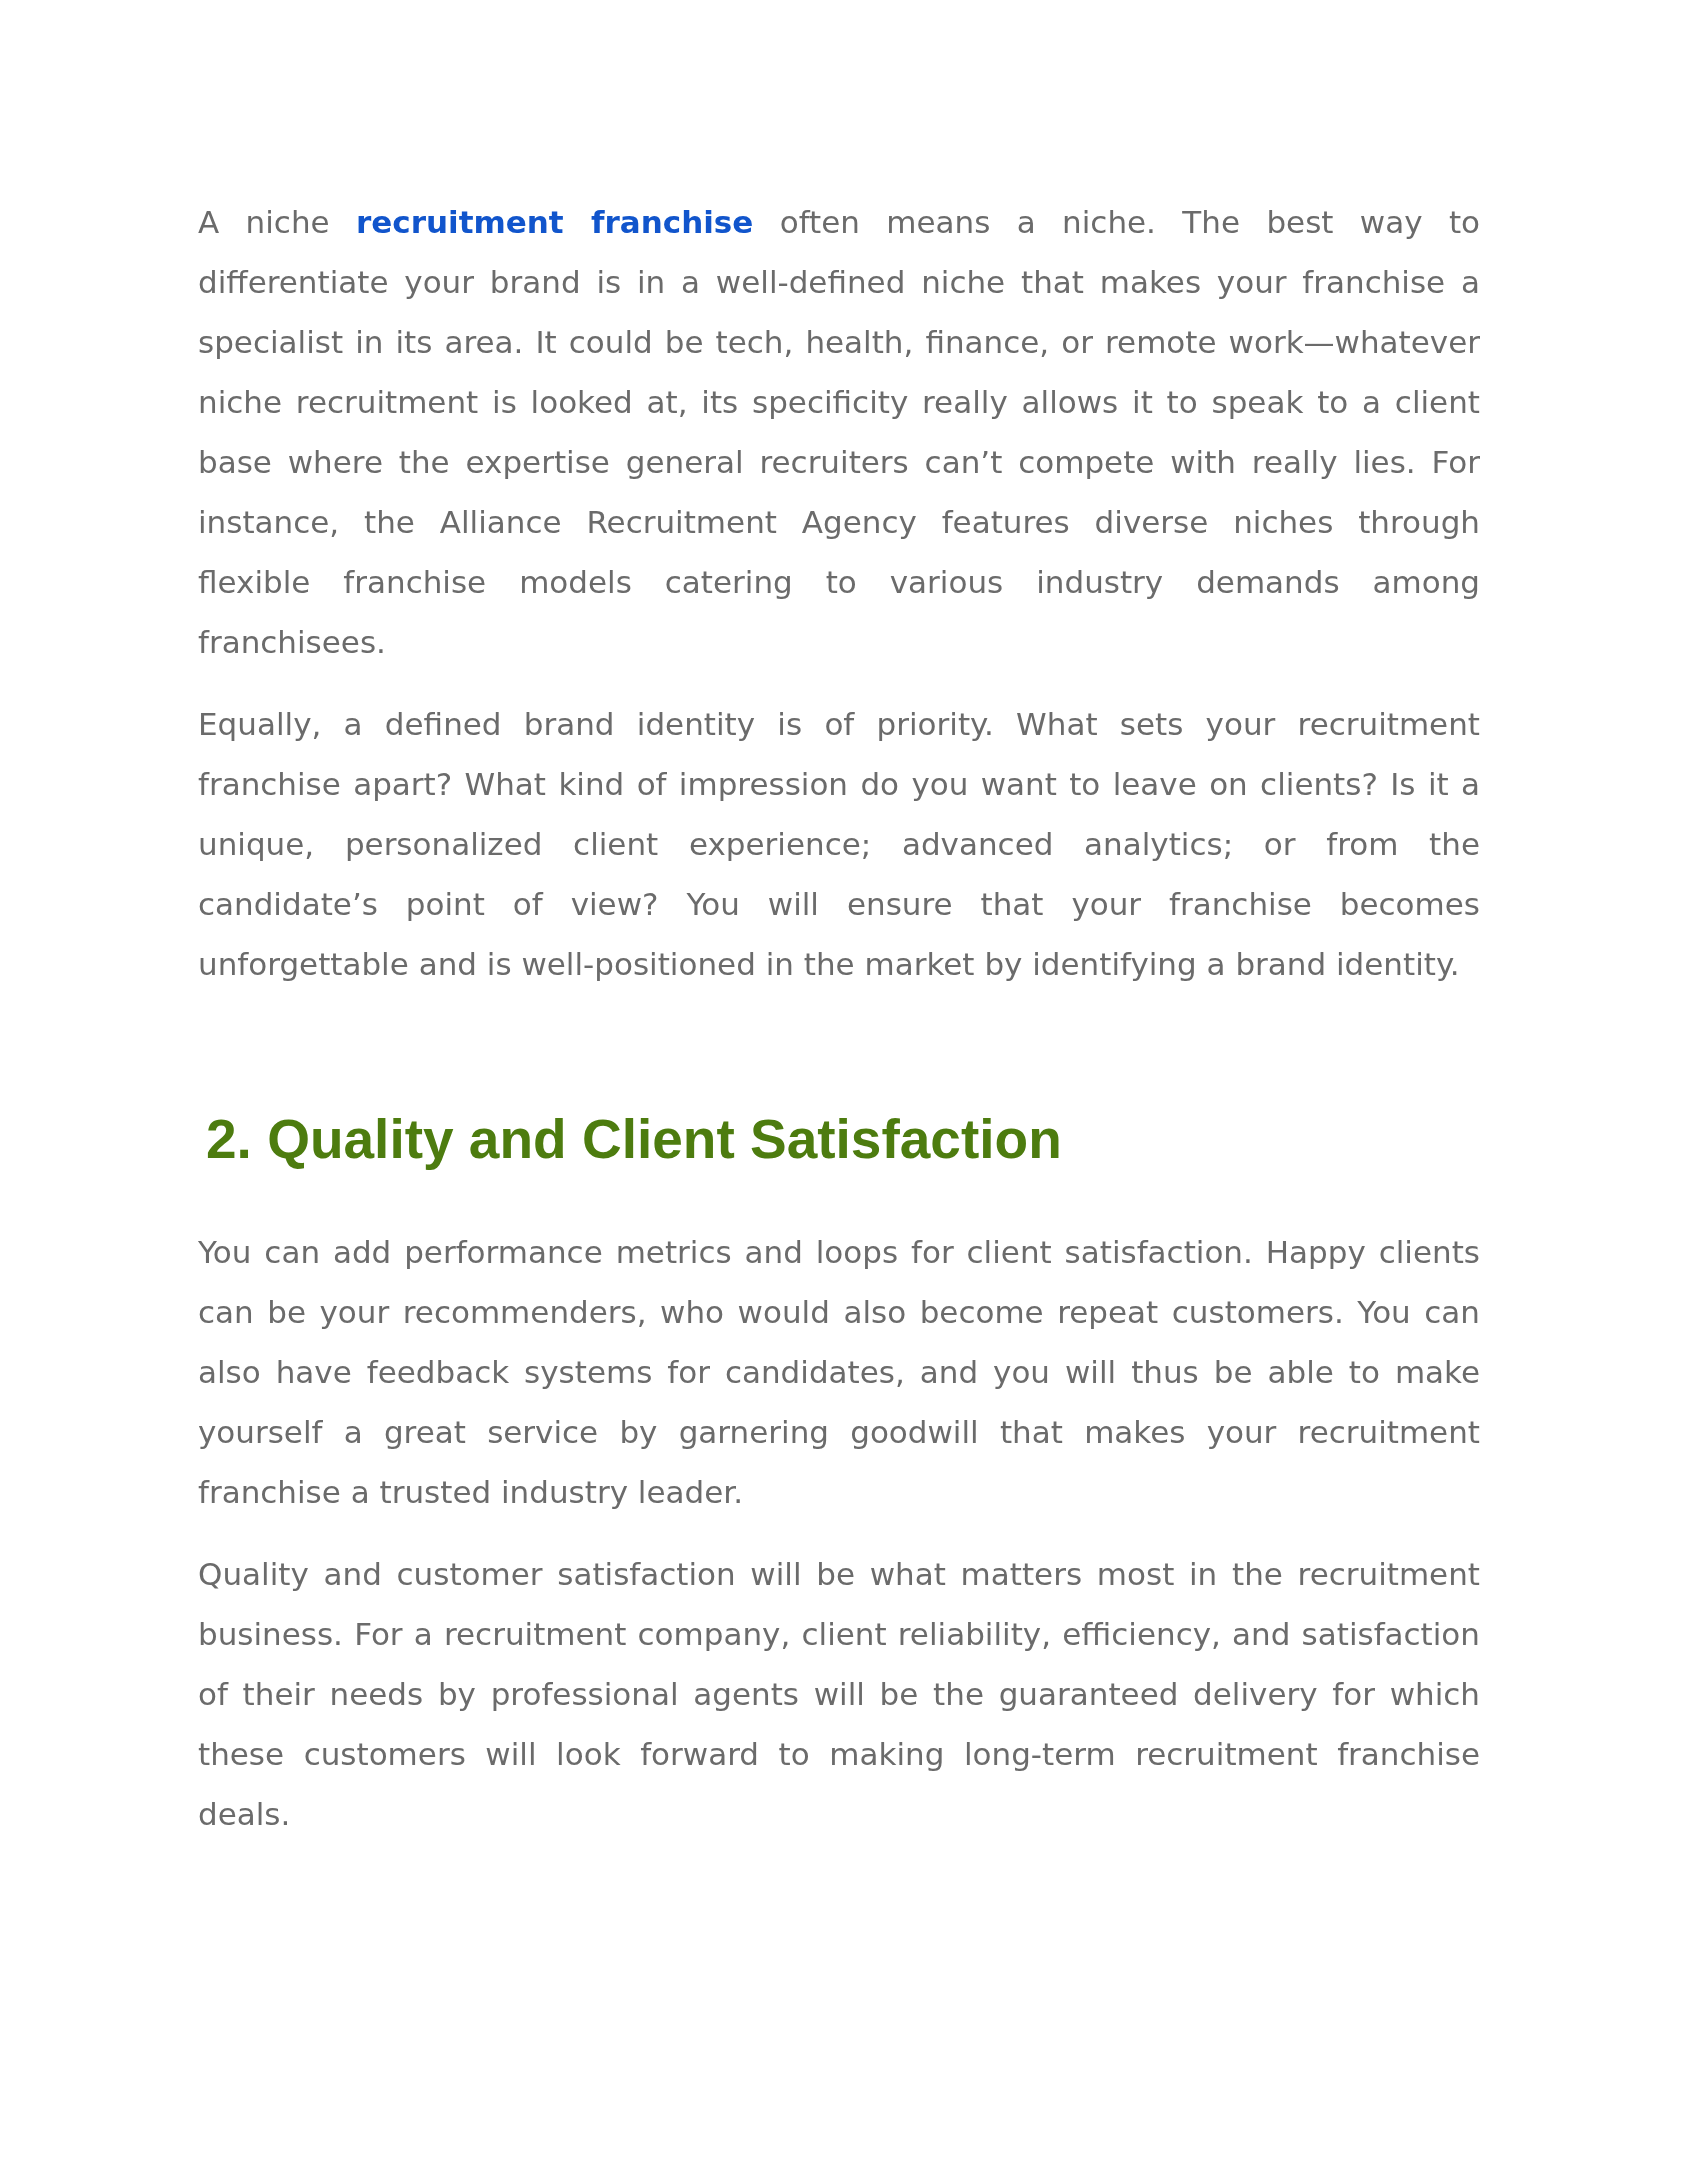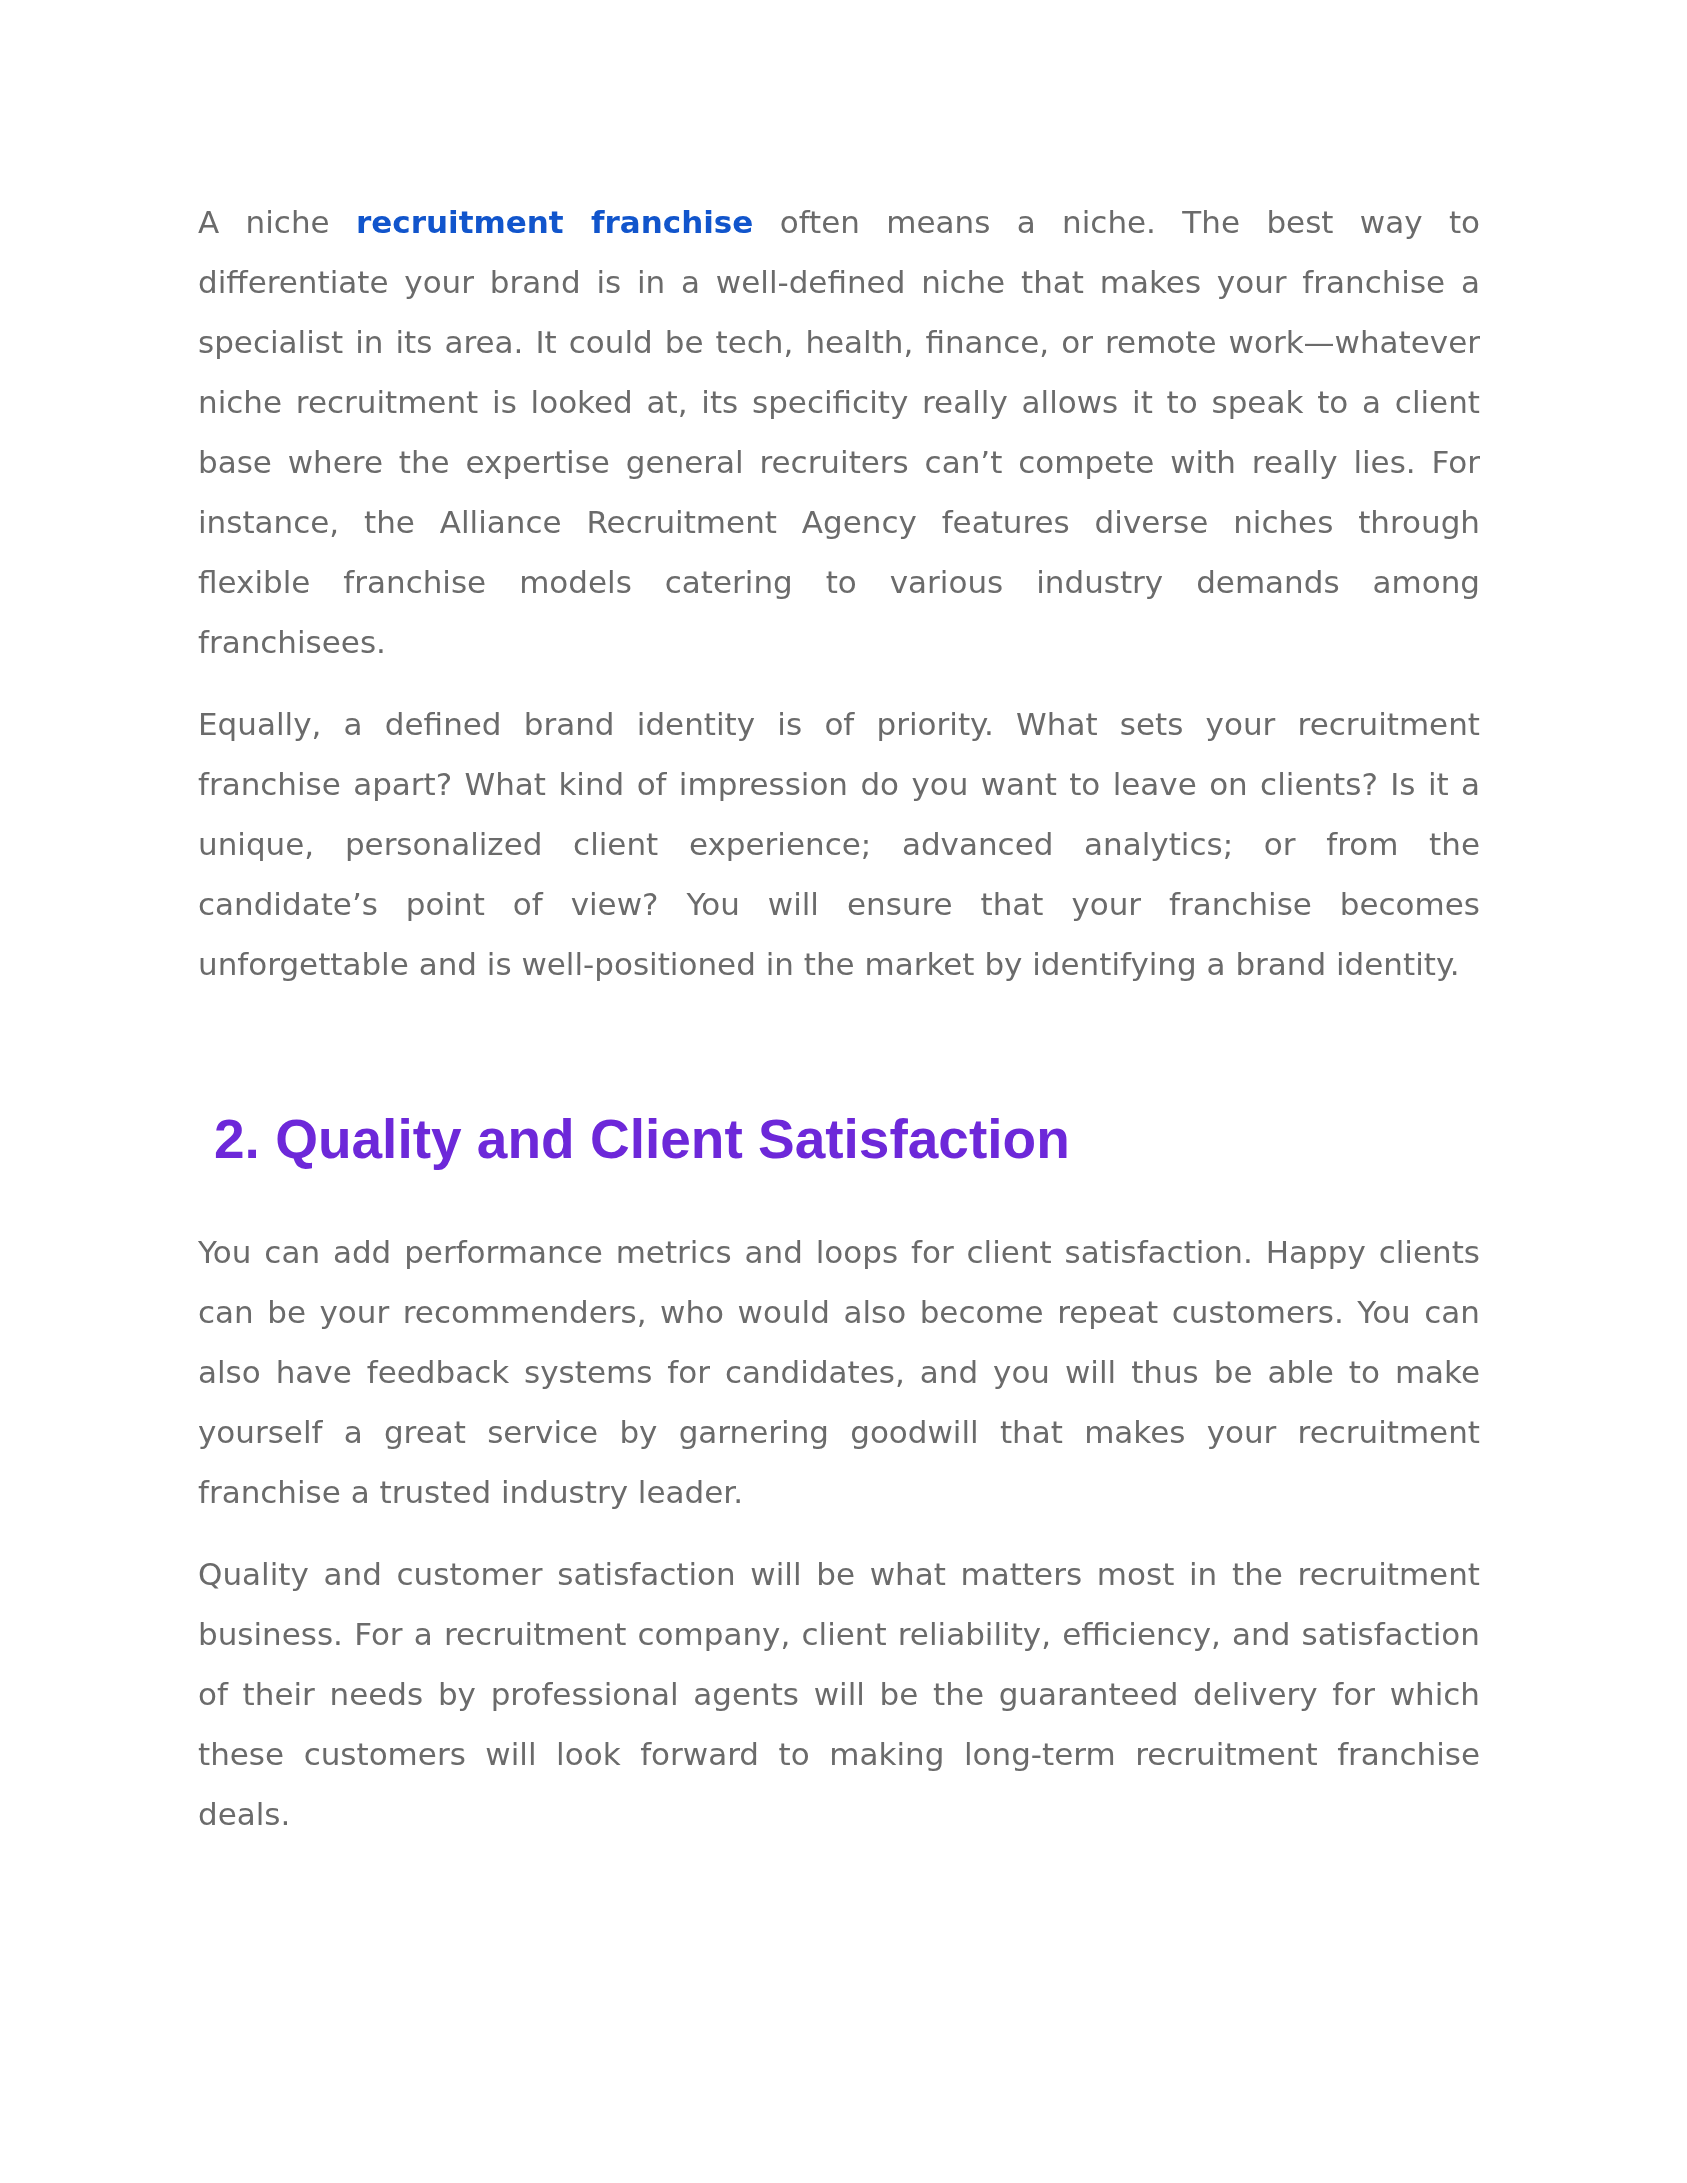--- a/index.html
+++ b/index.html
@@ -21,22 +21,22 @@
   .content a.link {
     color: #1155cc;
     font-weight: bold;
     text-decoration: none;
   }
   .content h2 {
     font-family: "Liberation Sans", sans-serif;
     font-weight: bold;
     font-size: 55px;
     line-height: 66px;
-    color: #6d28d9;
-    margin: 112px 0 50px 16px;
+    color: #4d7c0f;
+    margin: 112px 0 50px 8px;
   }
 </style>
 </head>
 <body>
 
 <div class="content">
   <p><span>A niche </span><a class="link" href="#">recruitment franchise</a><span> often means a niche. The best way to differentiate your brand is in a well-defined niche that makes your franchise a specialist in its area. It could be tech, health, finance, or remote work—whatever niche recruitment is looked at, its specificity really allows it to speak to a client base where the expertise general recruiters can’t compete with really lies. For instance, the Alliance Recruitment Agency features diverse niches through flexible franchise models catering to various industry demands among franchisees.</span></p>
   <p>Equally, a defined brand identity is of priority. What sets your recruitment franchise apart? What kind of impression do you want to leave on clients? Is it a unique, personalized client experience; advanced analytics; or from the candidate’s point of view? You will ensure that your franchise becomes unforgettable and is well-positioned in the market by identifying a brand identity.</p>
   <h2>2. Quality and Client Satisfaction</h2>
   <p>You can add performance metrics and loops for client satisfaction. Happy clients can be your recommenders, who would also become repeat customers. You can also have feedback systems for candidates, and you will thus be able to make yourself a great service by garnering goodwill that makes your recruitment franchise a trusted industry leader.</p>

